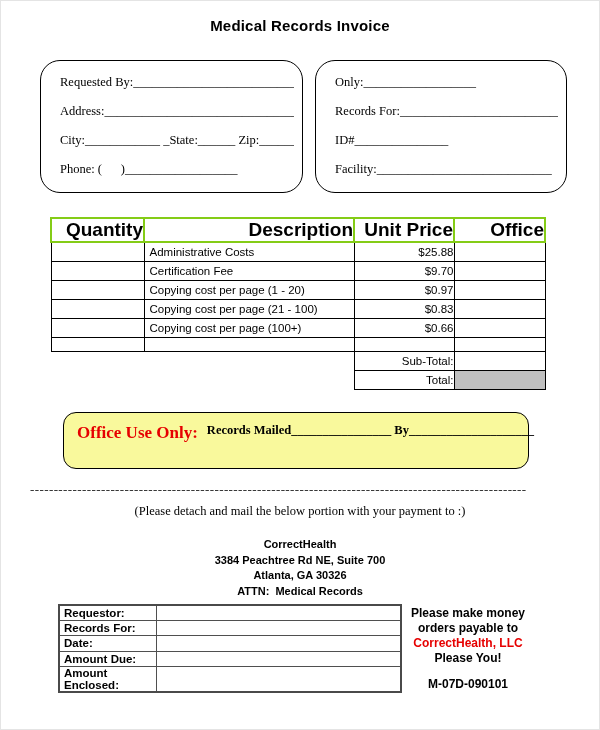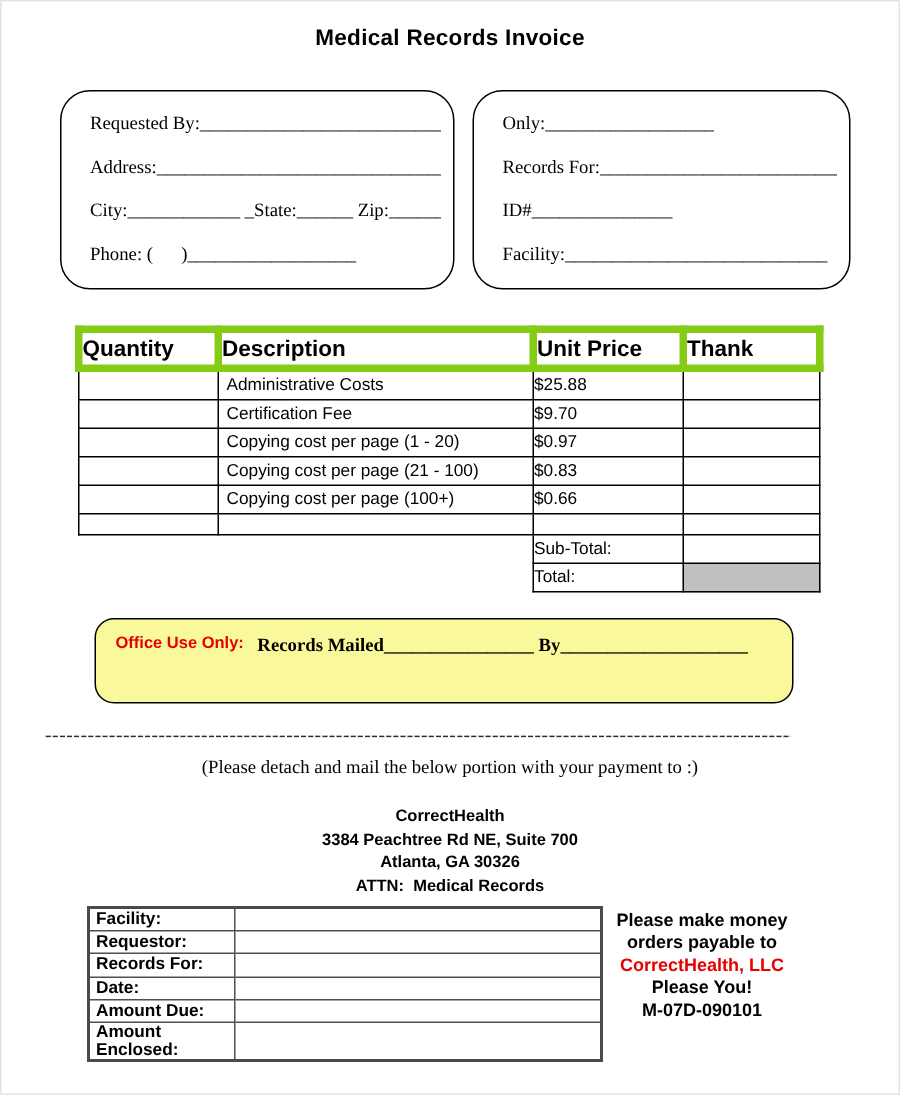--- a/index.html
+++ b/index.html
@@ -22,38 +22,38 @@
   .box-left  { left:40px;  width:263px; }
   .box-right { left:315px; width:252px; }
   .box-line  { height:29px; line-height:17px; white-space:pre; overflow:hidden; }
 
   
   .fee {
     position:absolute; left:50px; top:217px; width:494px;
     border-collapse:collapse; table-layout:fixed;
     font-family:"Liberation Sans", sans-serif;
   }
-  .fee th { border:5px solid #84cc16; height:21px; font-size:15px; font-weight:bold; text-align:left; padding:0; }
+  .fee th { border:2px solid #84cc16; height:21px; font-size:19px; font-weight:bold; text-align:right; padding:0; }
   .fee td { border:1px solid #000; height:18px; font-size:11.5px; padding:0; }
   .fee td.desc   { text-align:left; padding-left:5px; }
-  .fee td.center { text-align:left; }
+  .fee td.center { text-align:right; }
   .fee tr.spacer td { height:13px; }
   .fee td.nob  { border:none; }
   .fee td.gray { background:#C0C0C0; }
 
   
   .office {
     position:absolute; left:63px; top:412px; width:466px; height:57px;
     background:#F9F99C; border:1.5px solid #000; border-radius:13px;
     box-sizing:border-box; display:flex; align-items:flex-start;
     padding:10px 0 0 13px;
   }
   .office-label {
-    font-family:Liberation Sans, sans-serif; font-weight:bold;
-    font-size:11px; color:#e60000; white-space:nowrap;
+    font-family:Liberation Serif, serif; font-weight:bold;
+    font-size:17px; color:#e60000; white-space:nowrap;
   }
   .office-lines { margin-left:9px; font-weight:bold; font-size:12.5px; }
   .office-lines .oline { margin-bottom:8px; white-space:pre; }
 
   
   .dashes {
     position:absolute; left:30px; top:482px; width:497px; height:13px;
     overflow:hidden; font-size:13px; color:#2b2b2b; white-space:nowrap; letter-spacing:.4px;
   }
   .detach-note { position:absolute; left:0; top:504px; width:100%; text-align:center; font-size:12.5px; }
@@ -74,21 +74,21 @@
   }
   .stub td { border:1px solid #4f4f4f; height:14.2px; padding:0; }
   .stub td.dlbl { width:92px; font-weight:bold; padding-left:4px; }
 
   
   .payable {
     position:absolute; left:398px; top:606px; width:140px; text-align:center;
     font-family:"Liberation Sans", sans-serif; font-weight:bold;
     font-size:12px; line-height:15px;
   }
-  .payable .code { }
+  .payable .code { margin-top:11px; }
   .red-text { color:#e60000; }
 </style>
 </head>
 <body>
 
 <div class="page">
 
   <h1 class="title">Medical Records Invoice</h1>
 
   <div class="box box-left">
@@ -110,21 +110,21 @@
         <col style="width:93px">
         <col style="width:210px">
         <col style="width:100px">
         <col style="width:91px">
       </colgroup>
     <thead>
       <tr>
         <th>Quantity</th>
         <th>Description</th>
         <th>Unit Price</th>
-        <th>Thank</th>
+        <th>Office</th>
       </tr>
     </thead>
     <tbody>
       <tr>
         <td class="center"></td>
         <td class="desc">Administrative Costs</td>
         <td class="center">$25.88</td>
         <td></td>
       </tr>
       <tr>
@@ -183,24 +183,20 @@
 
   <div class="mailto">
     <div>CorrectHealth</div>
     <div>3384 Peachtree Rd NE, Suite 700</div>
     <div>Atlanta, GA 30326</div>
     <div>ATTN:  Medical Records</div>
   </div>
 
   <table class="stub">
     <tbody>
-      <tr>
-        <td class="dlbl">Facility:</td>
-        <td></td>
-      </tr>
       <tr>
         <td class="dlbl">Requestor:</td>
         <td></td>
       </tr>
       <tr>
         <td class="dlbl">Records For:</td>
         <td></td>
       </tr>
       <tr>
         <td class="dlbl">Date:</td>

